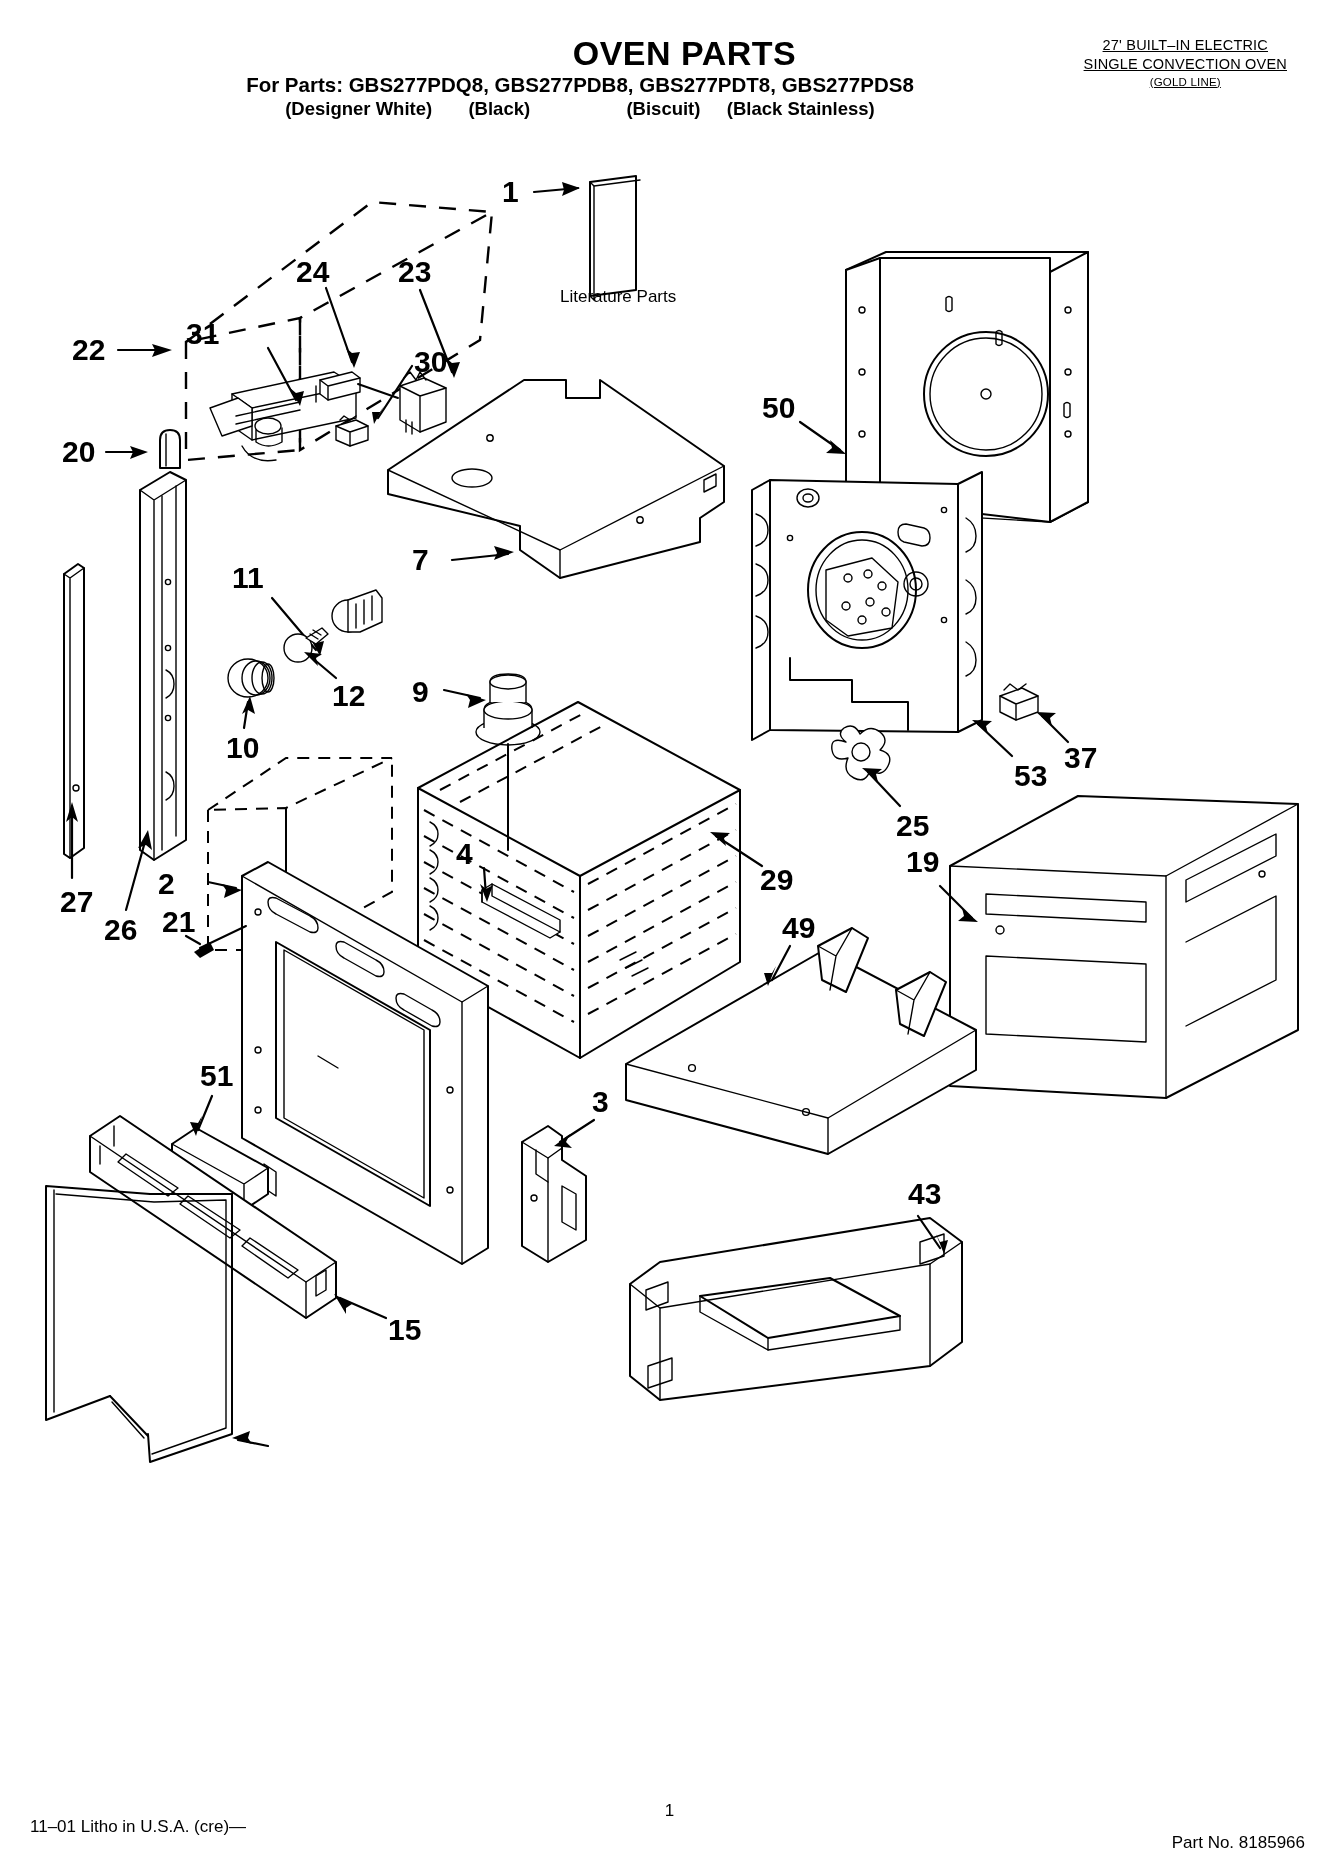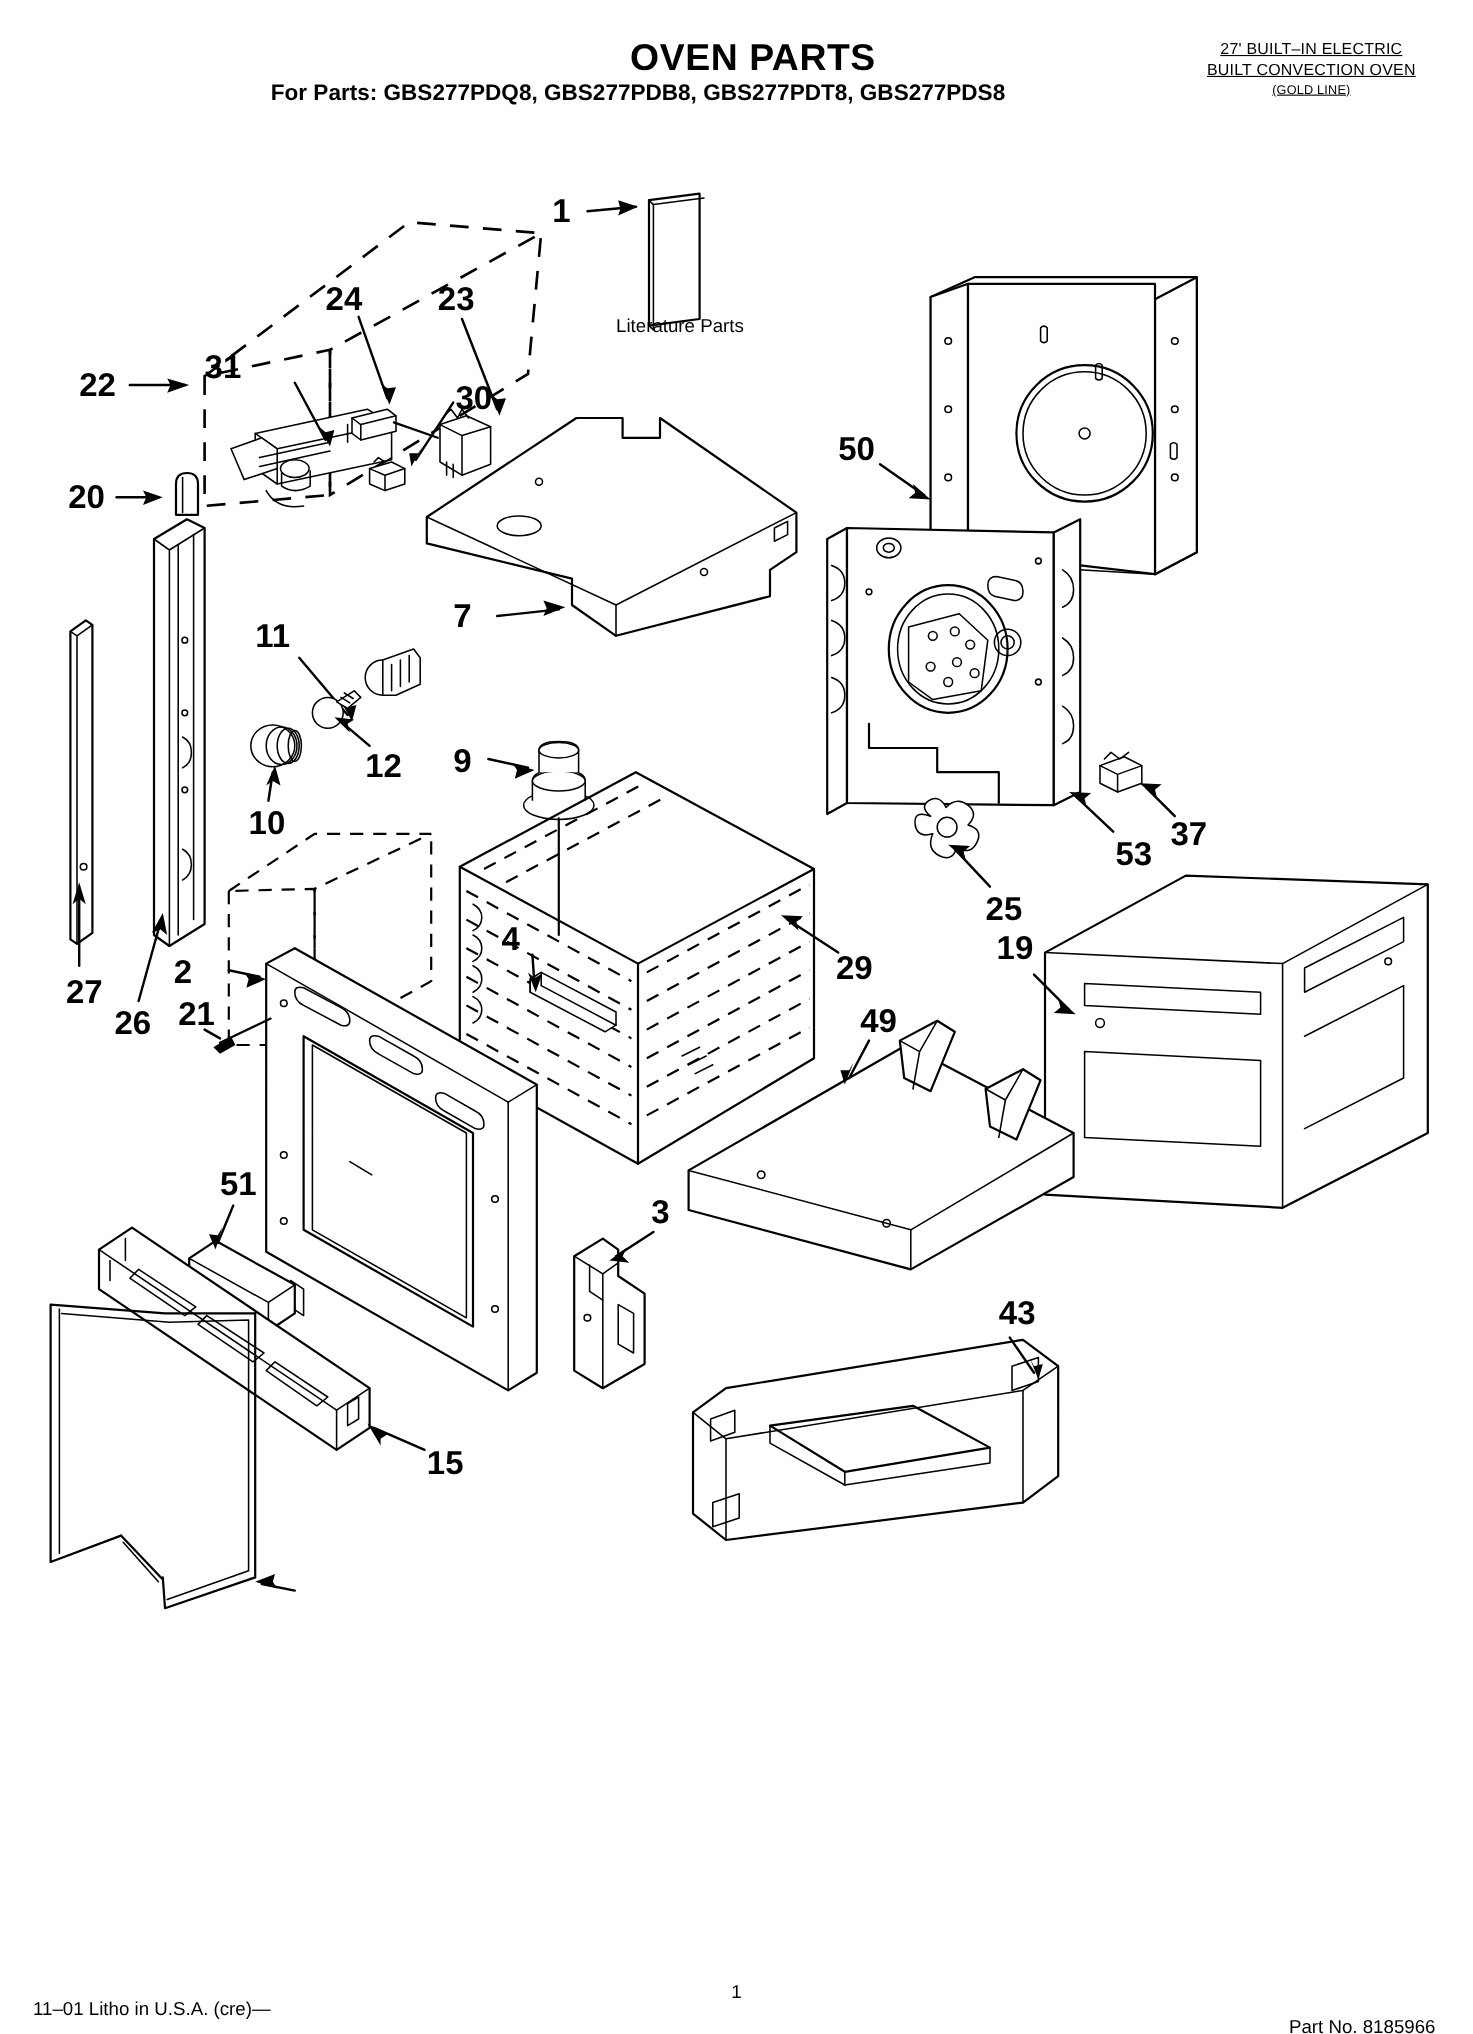--- a/index.html
+++ b/index.html
@@ -49,24 +49,33 @@
 </head>
 <body>
 
 <div id="header">
 
 
   <div id="title">OVEN PARTS</div>
 
   <div id="models">For Parts: GBS277PDQ8, GBS277PDB8, GBS277PDT8, GBS277PDS8</div>
 
+  <div id="colors">
+    <span class="col-sp">(Designer White)</span>
+    <span style="display:inline-block;width:26px"></span>
+    <span class="col-sp">(Black)</span>
+    <span style="display:inline-block;width:86px"></span>
+    <span class="col-sp">(Biscuit)</span>
+    <span style="display:inline-block;width:16px"></span>
+    <span class="col-sp">(Black Stainless)</span>
+  </div>
 
   <div id="right-head">
     <div>27' BUILT–IN ELECTRIC</div>
-    <div>BUILT CONVECTION OVEN</div>
+    <div>SINGLE CONVECTION OVEN</div>
     <div class="gold">(GOLD LINE)</div>
   </div>
 </div>
 
 <div id="canvas">
 <svg width="1339" height="1620" viewBox="0 0 1339 1620">
 
   <g>
     <path class="fillw" d="M590 32 L636 26 L636 140 L590 146 Z"></path>
     <path class="ln-t" d="M590 32 L594 36 L594 150 L590 146"></path>

